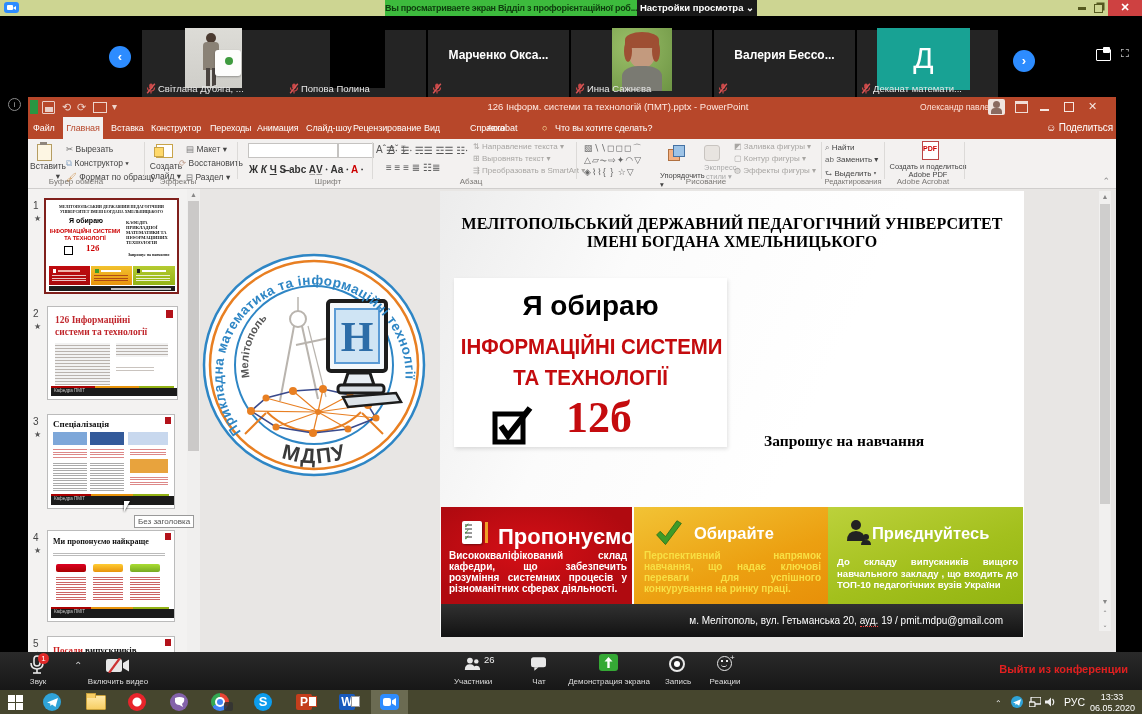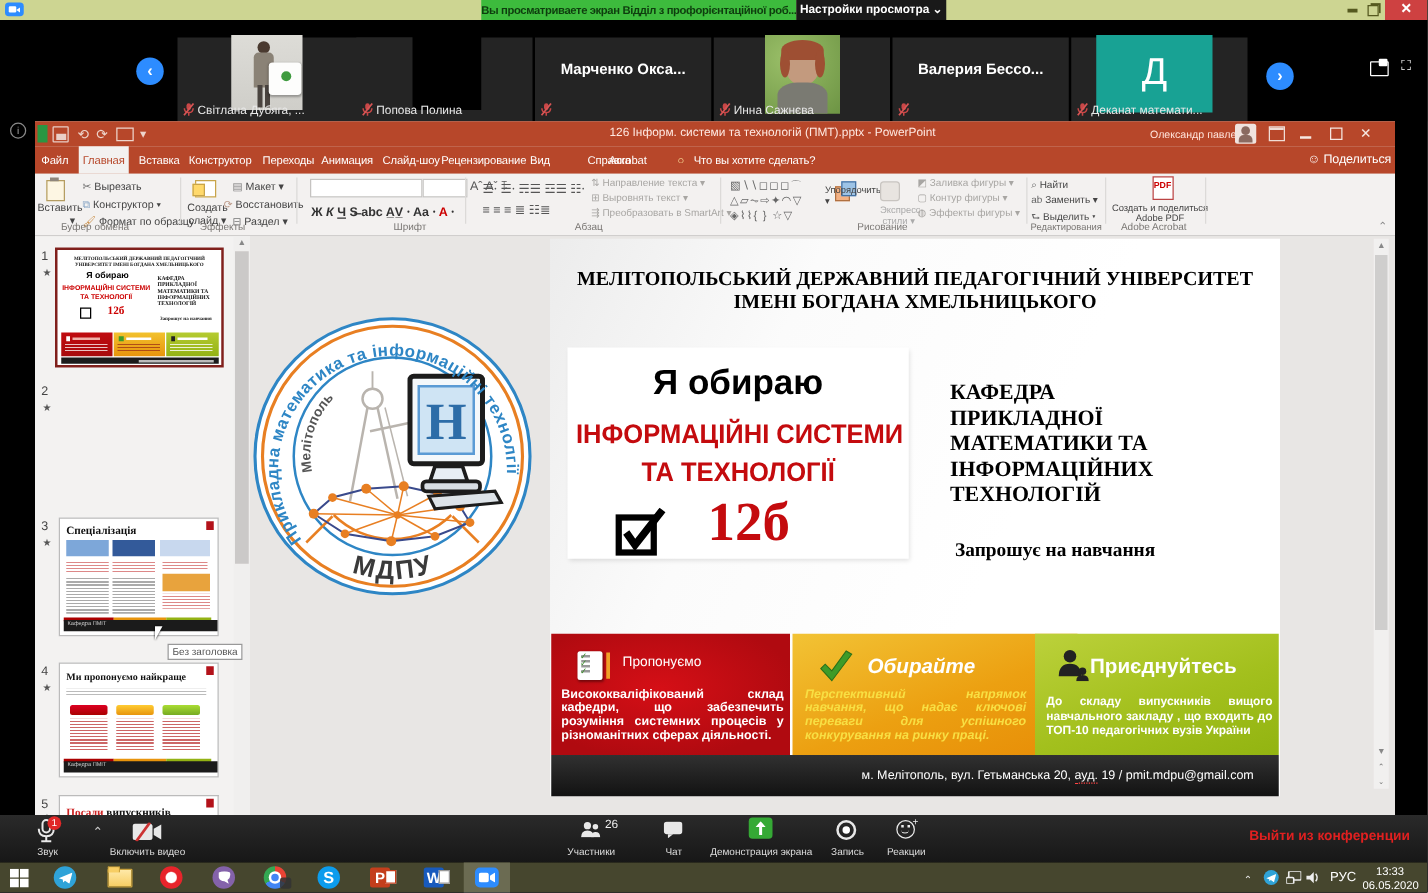--- a/index.html
+++ b/index.html
@@ -214,21 +214,21 @@
       <div style="position:absolute;left:445px;top:15px;color:#a8a6a3;font-size:8px;">⊞ Выровнять текст ▾</div>
       <div style="position:absolute;left:445px;top:27px;color:#a8a6a3;font-size:8px;">⇶ Преобразовать в SmartArt ▾</div>
       <div class="rlabel" style="left:405px;width:76px;">Абзац</div>
       <div class="rsep" style="left:548px;"></div>
 
       <div style="position:absolute;left:556px;top:3px;width:76px;height:36px;color:#666;font-size:9px;line-height:12px;letter-spacing:1px;">▧∖∖◻◻◻⌒<br>△⏥⏦⇨✦◠▽<br>◈⌇⌇{ } ☆▽</div>
       <div style="position:absolute;left:640px;top:6px;width:18px;height:16px;">
         <div style="position:absolute;left:0;top:4px;width:10px;height:10px;background:#f4b183;border:1px solid #b07040;"></div>
         <div style="position:absolute;left:5px;top:0;width:10px;height:10px;background:#9dc3e6;border:1px solid #4472a4;"></div>
       </div>
-      <div style="position:absolute;left:632px;top:8px;width:44px;text-align:left;color:#444;font-size:7.5px;">Упорядочить<br>▾</div>
+      <div style="position:absolute;left:632px;top:32px;width:44px;text-align:left;color:#444;font-size:7.5px;">Упорядочить<br>▾</div>
       <div style="position:absolute;left:676px;top:6px;width:14px;height:14px;border-radius:3px;background:#e8e4e0;border:1px solid #c8c4c0;"></div>
       <div style="position:absolute;left:676px;top:24px;width:30px;text-align:center;color:#aaa;font-size:7.5px;">Экспресс-<br>стили ▾</div>
       <div style="position:absolute;left:706px;top:3px;color:#a8a6a3;font-size:8px;">◩ Заливка фигуры ▾</div>
       <div style="position:absolute;left:706px;top:15px;color:#a8a6a3;font-size:8px;">▢ Контур фигуры ▾</div>
       <div style="position:absolute;left:706px;top:27px;color:#a8a6a3;font-size:8px;">◍ Эффекты фигуры ▾</div>
       <div class="rlabel" style="left:630px;width:96px;">Рисование</div>
       <div class="rsep" style="left:793px;"></div>
 
       <div style="position:absolute;left:797px;top:4px;color:#666;font-size:8px;">⌕ <span style="color:#444;">Найти</span></div>
       <div style="position:absolute;left:797px;top:16px;color:#666;font-size:8px;">ab <span style="color:#444;">Заменить  ▾</span></div>
@@ -271,20 +271,31 @@
             <div style="position:absolute;left:9px;top:4px;width:24px;height:2px;background:#fff;"></div>
             <div style="position:absolute;left:3px;top:9px;width:34px;height:7px;background:repeating-linear-gradient(rgba(255,255,255,.8) 0 1px,transparent 1px 2.5px);"></div>
           </div>
           <div style="position:absolute;left:3px;top:86px;width:126px;height:5px;background:#1b1b1b;">
             <div style="position:absolute;right:4px;top:2px;width:60px;height:1.5px;background:#bbb;"></div>
           </div>
         </div>
         <div class="tnum" style="top:119px;">2</div>
           <div class="tstar" style="top:133px;">★</div>
 
+        <div class="thumb" style="left:19px;top:117px;width:129px;height:92px;">
+          <div style="position:absolute;right:4px;top:3px;width:7px;height:8px;background:#b3121a;"></div>
+          <div style="position:absolute;left:7px;top:7px;color:#c0272d;font-size:9.5px;font-weight:bold;font-family:'Liberation Serif',serif;line-height:12px;">126 Інформаційні<br>системи та технології</div>
+          <div style="position:absolute;left:7px;top:36px;width:55px;height:42px;background:repeating-linear-gradient(#f2f2f2 0 2px,#b9b3ae 2px 3px);"></div>
+          <div style="position:absolute;left:68px;top:36px;width:52px;height:14px;background:repeating-linear-gradient(#f2f2f2 0 2px,#b9b3ae 2px 3px);"></div>
+          <div style="position:absolute;left:68px;top:58px;width:38px;height:8px;background:repeating-linear-gradient(#fff 0 2px,#c9c3be 2px 3px);"></div>
+          <div style="position:absolute;left:3px;top:79px;width:44px;height:2.5px;background:#a00;"></div>
+          <div style="position:absolute;left:47px;top:79px;width:44px;height:2.5px;background:#e8940c;"></div>
+          <div style="position:absolute;left:91px;top:79px;width:35px;height:2.5px;background:#93b214;"></div>
+          <div style="position:absolute;left:3px;top:81px;width:123px;height:8px;background:#1b1b1b;color:#ccc;font-size:4.5px;padding-left:3px;">Кафедра ПМІТ</div>
+        </div>
         <div class="tnum" style="top:227px;">3</div>
           <div class="tstar" style="top:241px;">★</div>
 
         <div class="thumb" style="left:19px;top:225px;width:126px;height:93px;">
           <div style="position:absolute;right:3px;top:2px;width:6px;height:7px;background:#b3121a;"></div>
           <div style="position:absolute;left:5px;top:4px;color:#111;font-size:9px;font-weight:bold;font-family:'Liberation Serif',serif;">Спеціалізація</div>
           <div style="position:absolute;left:5px;top:17px;width:34px;height:13px;background:#7da7d9;"></div>
           <div style="position:absolute;left:42px;top:17px;width:34px;height:13px;background:#335a9a;"></div>
           <div style="position:absolute;left:80px;top:17px;width:40px;height:13px;background:#c8d8ee;"></div>
           <div style="position:absolute;left:5px;top:33px;width:34px;height:10px;background:repeating-linear-gradient(#fff 0 1.5px,#d88 1.5px 2.5px);"></div>
@@ -410,32 +421,31 @@
         <div style="position:absolute;left:14px;top:87px;width:273px;height:169px;background:#fff;box-shadow:1px 2px 4px rgba(0,0,0,0.12);"></div>
         <div style="position:absolute;left:14px;top:99px;width:273px;text-align:center;color:#000;font-weight:bold;font-size:28px;">Я обираю</div>
         <div style="position:absolute;left:14px;top:144px;width:273px;text-align:center;color:#c40b0e;font-weight:bold;font-size:21.5px;transform:scaleX(0.95);white-space:nowrap;">ІНФОРМАЦІЙНІ СИСТЕМИ</div>
         <div style="position:absolute;left:14px;top:175px;width:273px;text-align:center;color:#c40b0e;font-weight:bold;font-size:21.5px;transform:scaleX(0.95);white-space:nowrap;">ТА ТЕХНОЛОГІЇ</div>
         <svg style="position:absolute;left:52px;top:215px;" width="42" height="40" viewBox="0 0 42 40">
           <rect x="3" y="8" width="28" height="28" fill="none" stroke="#000" stroke-width="5"></rect>
           <path d="M9 20 L16 30 L38 2" fill="none" stroke="#000" stroke-width="6"></path>
         </svg>
         <div class="serif" style="position:absolute;left:126px;top:201px;color:#c40b0e;font-weight:bold;font-size:44px;">12б</div>
 
-        <div class="serif" style="position:absolute;left:320px;top:112px;width:210px;color:#000;font-weight:bold;font-size:17.5px;line-height:20.5px;">КАФЕДРА<br>ПРИКЛАДНОЇ<br>МАТЕМАТИКИ ТА<br>ІНФОРМАЦІЙНИХ<br>ТЕХНОЛОГІЙ</div>
         <div class="serif" style="position:absolute;left:324px;top:241px;width:200px;color:#000;font-weight:bold;font-size:15.5px;">Запрошує на навчання</div>
 
         <div style="position:absolute;left:1px;top:316px;width:191px;height:97px;background:radial-gradient(ellipse at 45% 45%,#d50f16 0%,#b00a10 75%);">
           <div style="position:absolute;left:21px;top:14px;width:20px;height:23px;background:#fff;border-radius:2px;box-shadow:1px 1px 2px rgba(0,0,0,.4);"></div>
           <div style="position:absolute;left:24px;top:17px;width:7px;height:2px;background:#999;box-shadow:0 4px #999,0 8px #999, 0 12px #999;"></div>
           <div style="position:absolute;left:23px;top:16px;color:#3a8a2a;font-size:7px;line-height:6px;">✓<br>✓<br>✓</div>
           <div style="position:absolute;left:44px;top:15px;width:3px;height:21px;background:#f0a028;"></div>
-          <div style="position:absolute;left:57px;top:17px;color:#fff;font-weight:normal;font-size:11px;text-align:center;">Пропонуємо</div>
+          <div style="position:absolute;left:57px;top:17px;color:#fff;font-weight:bold;font-size:22px;text-align:center;">Пропонуємо</div>
           <div style="position:absolute;left:8px;top:44px;width:178px;color:#fff;font-size:10px;line-height:10.9px;text-align:justify;font-weight:bold;">Висококваліфікований склад кафедри, що забезпечить розуміння системних процесів у різноманітних сферах діяльності.</div>
         </div>
-        <div style="position:absolute;left:194px;top:316px;width:228px;height:97px;background:linear-gradient(160deg,#f2c335 0%,#eca011 55%,#e78d07 100%);font-style:italic;">
+        <div style="position:absolute;left:194px;top:316px;width:228px;height:97px;background:linear-gradient(160deg,#f2c335 0%,#eca011 55%,#e78d07 100%);">
           <svg style="position:absolute;left:20px;top:12px;" width="30" height="30" viewBox="0 0 34 32">
             <path d="M3 17 L13 28 L31 4 L26 1 L13 19 L7 13 Z" fill="#3f9b28" stroke="#2c7019" stroke-width="1"></path>
           </svg>
           <div style="position:absolute;left:60px;top:17px;color:#fff;font-weight:bold;font-size:16.5px;">Обирайте</div>
           <div style="position:absolute;left:10px;top:44px;width:177px;color:#f8df43;font-size:10px;line-height:10.9px;text-align:justify;font-weight:bold;">Перспективний напрямок навчання, що надає ключові переваги для успішного конкурування на ринку праці.</div>
         </div>
         <div style="position:absolute;left:388px;top:316px;width:195px;height:97px;background:linear-gradient(160deg,#bcd13b 0%,#a3c01d 55%,#92b411 100%);">
           <svg style="position:absolute;left:18px;top:12px;" width="26" height="26" viewBox="0 0 26 26">
             <circle cx="10" cy="6" r="5" fill="#222"></circle>
             <path d="M1 22 Q1 12 10 12 Q19 12 19 22 Z" fill="#222"></path>

